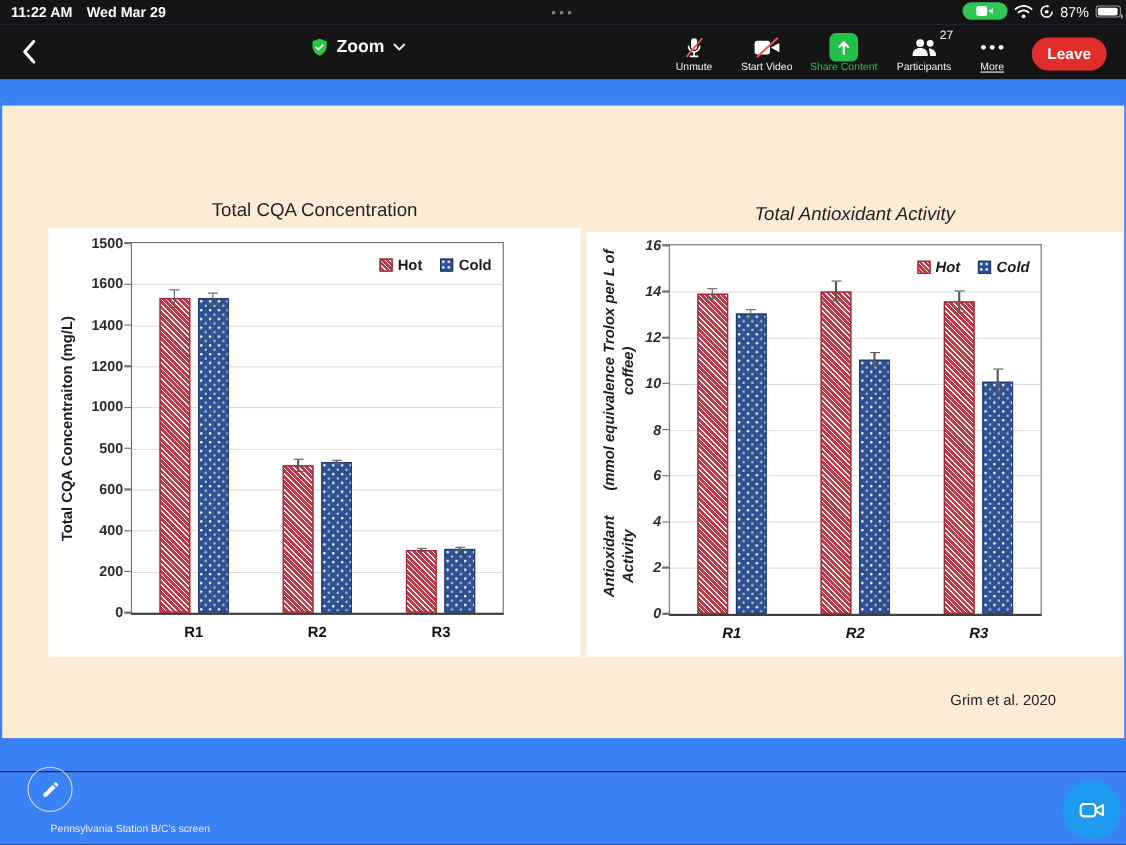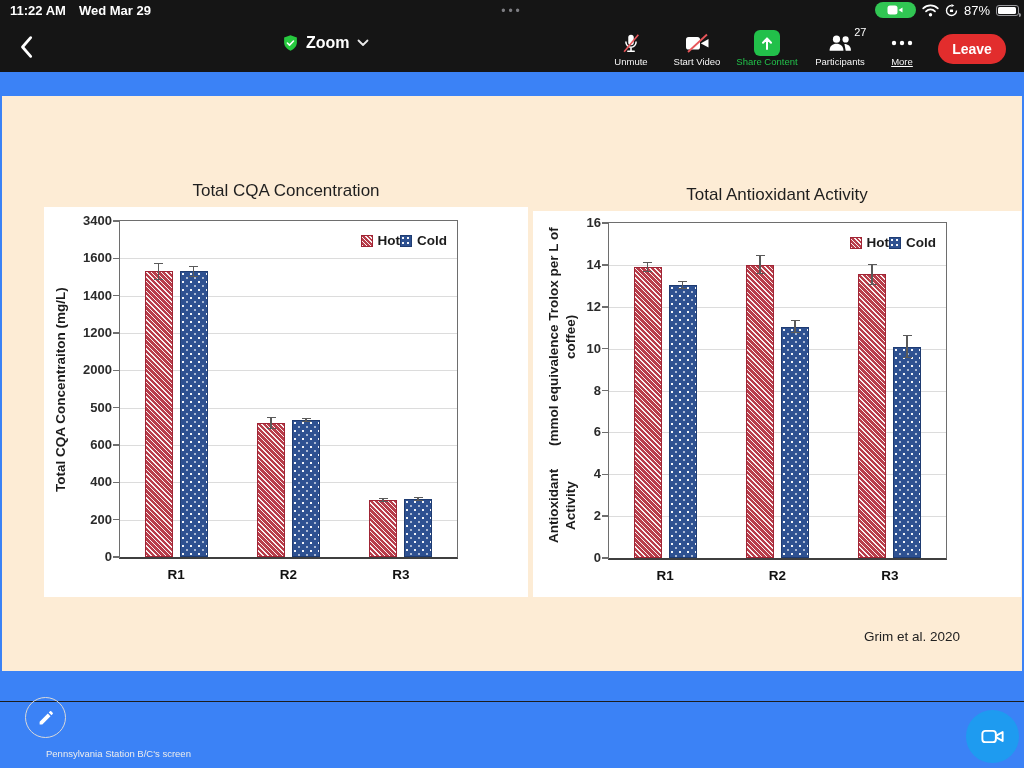--- a/index.html
+++ b/index.html
@@ -66,21 +66,21 @@
   .bar.dots {
     background-color:#2e5191;
     background-image:
       radial-gradient(circle at 2px 2px, rgba(255,255,255,.95) .8px, transparent 1.5px),
       radial-gradient(circle at 6px 6px, rgba(255,255,255,.6) .8px, transparent 1.5px);
     background-size:8px 8px;
     border:1px solid #1f3c72;
   }
   .errbar { position:absolute; width:9px; border-top:1.8px solid #5a5a5a; border-bottom:1.8px solid #5a5a5a; }
   .errbar::before { content:""; position:absolute; left:3.4px; top:0; bottom:0; width:1.8px; background:#5a5a5a; }
-  .legend { position:absolute; top:12px; right:10px; display:flex; align-items:center; }
+  .legend { position:absolute; top:12px; right:10px; display:flex; gap:16px; align-items:center; }
   .legend-item { display:flex; align-items:center; gap:5px; }
   .legend-label { font-size:13.5px; font-weight:700; color:#1c1c1c; }
   .swatch { width:12px; height:12px; display:inline-block; }
   .swatch.hatch {
     background-color:#b83d4a;
     background-image:repeating-linear-gradient(45deg, rgba(255,255,255,.92) 0 1px, transparent 1px 3px);
     border:1px solid #a02535;
   }
   .swatch.dots {
     background-color:#2e5191;
@@ -249,53 +249,53 @@
             <div class="gridline" style="top: 261.333px;"></div>
             <div class="tick-label" style="top: 253.333px;">400</div>
             <div class="tick-mark" style="top: 260.583px;"></div>
             <div class="gridline" style="top: 224px;"></div>
             <div class="tick-label" style="top: 216px;">600</div>
             <div class="tick-mark" style="top: 223.25px;"></div>
             <div class="gridline" style="top: 186.667px;"></div>
             <div class="tick-label" style="top: 178.667px;">500</div>
             <div class="tick-mark" style="top: 185.917px;"></div>
             <div class="gridline" style="top: 149.333px;"></div>
-            <div class="tick-label" style="top: 141.333px;">2000</div>
+            <div class="tick-label" style="top: 141.333px;">1000</div>
             <div class="tick-mark" style="top: 148.583px;"></div>
             <div class="gridline" style="top: 112px;"></div>
             <div class="tick-label" style="top: 104px;">1200</div>
             <div class="tick-mark" style="top: 111.25px;"></div>
             <div class="gridline" style="top: 74.6667px;"></div>
             <div class="tick-label" style="top: 66.6667px;">1400</div>
             <div class="tick-mark" style="top: 73.9167px;"></div>
             <div class="gridline" style="top: 37.3333px;"></div>
             <div class="tick-label" style="top: 29.3333px;">1600</div>
             <div class="tick-mark" style="top: 36.5833px;"></div>
-            <div class="tick-label" style="top: -8px;">3400</div>
+            <div class="tick-label" style="top: -8px;">1500</div>
             <div class="tick-mark" style="top: -0.75px;"></div>
             <div class="x-label" style="left: 26.1667px; top: 346px;">R1</div>
             <div class="bar hatch" style="left: 24.6667px; height: 285.6px;"></div>
             <div class="errbar" style="left: 34.1667px; top: 42px; height: 16.8px;"></div>
             <div class="bar dots" style="left: 59.6667px; height: 285.6px;"></div>
             <div class="errbar" style="left: 69.1667px; top: 44.8px; height: 11.2px;"></div>
             <div class="x-label" style="left: 138.5px; top: 346px;">R2</div>
             <div class="bar hatch" style="left: 137px; height: 134.4px;"></div>
             <div class="errbar" style="left: 146.5px; top: 195.627px; height: 11.9467px;"></div>
             <div class="bar dots" style="left: 172px; height: 137.2px;"></div>
             <div class="errbar" style="left: 181.5px; top: 196.56px; height: 4.48px;"></div>
             <div class="x-label" style="left: 250.833px; top: 346px;">R3</div>
             <div class="bar hatch" style="left: 249.333px; height: 56.9333px;"></div>
             <div class="errbar" style="left: 258.833px; top: 276.827px; height: 4.48px;"></div>
             <div class="bar dots" style="left: 284.333px; height: 57.8667px;"></div>
             <div class="errbar" style="left: 293.833px; top: 275.893px; height: 4.48px;"></div>
           </div>
       </div>
     </div>
 
-    <div class="chart-wrap" style="left:531px; top:89px; width:488px;">
+    <div class="chart-wrap" style="left:531px; top:89px; width:488px;font-style:italic;">
       <div class="chart-title">Total Antioxidant Activity</div>
       <div class="panel" style="height:386px;">
         <div class="ylab" style="left:12px; top:11px; height:338px;">
           <div>Antioxidant Activity</div>
           <div>(mmol equivalence Trolox per L of coffee)</div>
         </div>
         <div class="plot" style="left:75px; top:11px; width:339px; height:338px;">
           <div class="legend">
               <span class="legend-item">
                 <span class="swatch hatch"></span>

